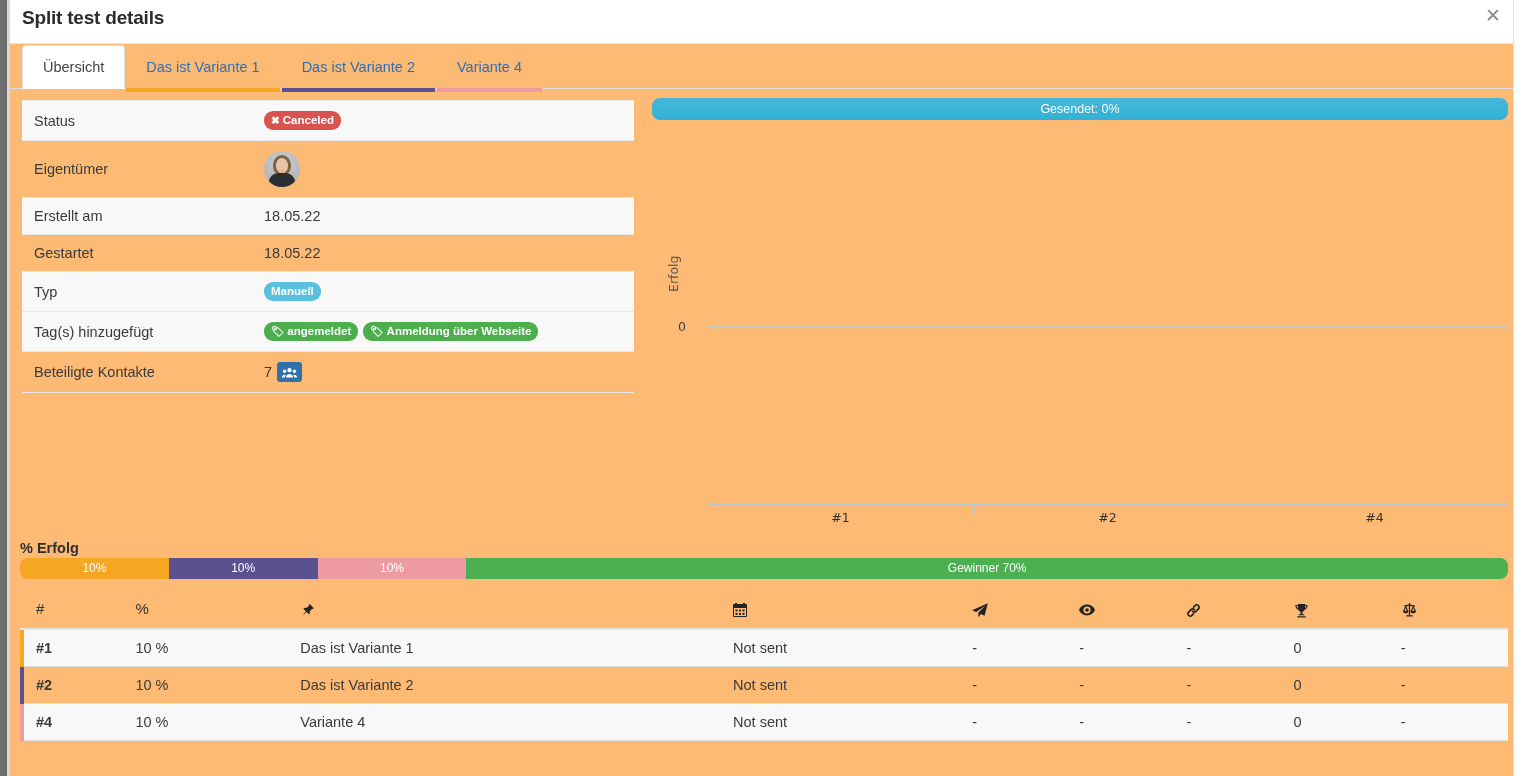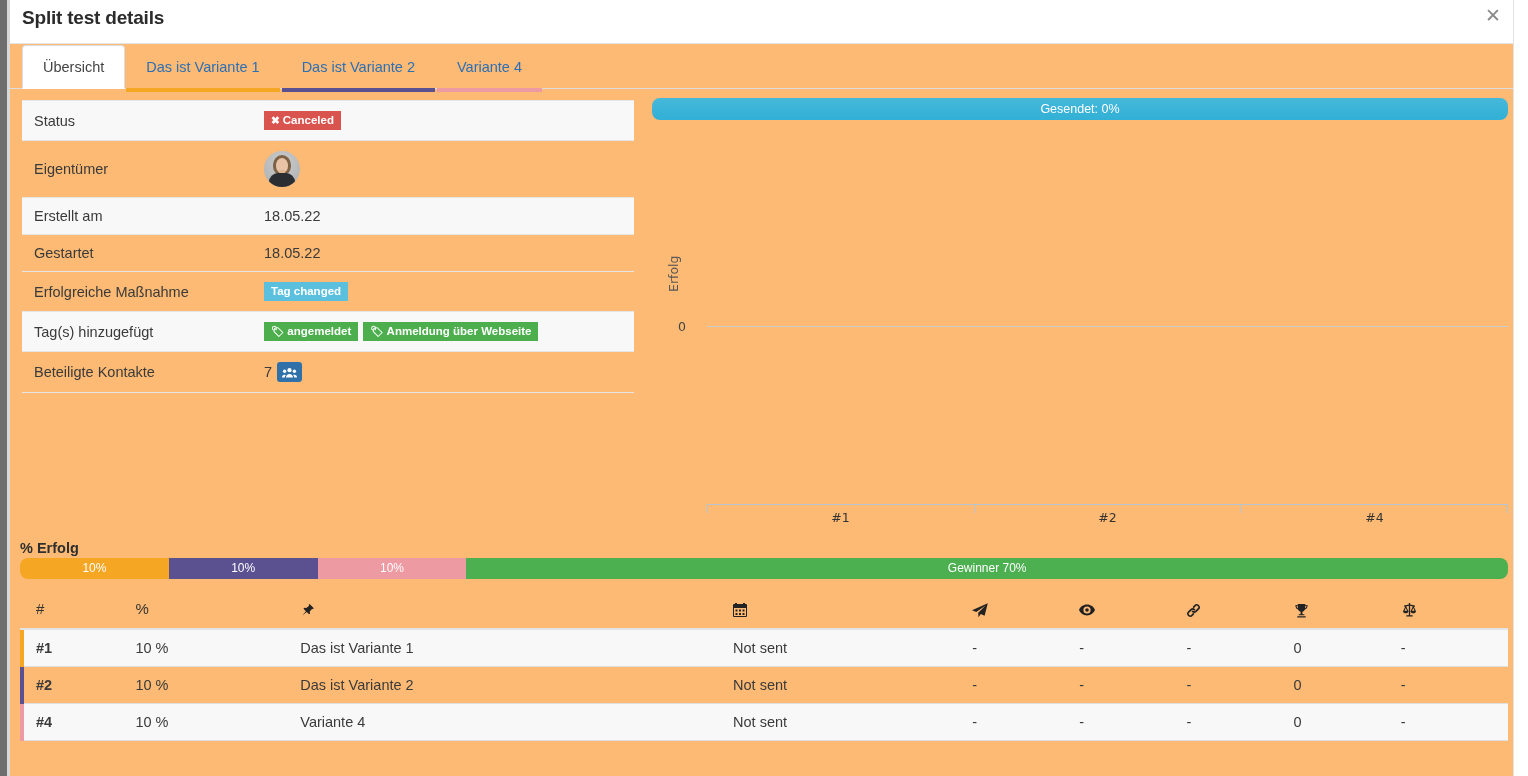--- a/index.html
+++ b/index.html
@@ -151,21 +151,21 @@
   table.detail-table td.label { width: 238px; padding-left: 12px; }
   table.detail-table td.value { padding-left: 4px; }
   tr.tall td { height: 55px; }
 
   
   .badge {
     display: inline-block;
     font-size: 11.5px;
     font-weight: bold;
     color: #ffffff;
-    border-radius: 0;
+    border-radius: 9px;
     padding: 3px 7px;
     line-height: 13px;
     vertical-align: middle;
     white-space: nowrap;
   }
   .badge-danger { background: #d9534f; }
   .badge-info   { background: #5bc0de; }
   .badge-success{ background: #4cae4c; margin-right: 5px; }
   .badge .tick  { margin-right: 3px; font-size: 10.5px; }
 
@@ -404,24 +404,24 @@
           </td>
         </tr>
         <tr class="striped">
           <td class="label">Erstellt am</td>
           <td class="value">18.05.22</td>
         </tr>
         <tr>
           <td class="label">Gestartet</td>
           <td class="value">18.05.22</td>
         </tr>
-        <tr>
-          <td class="label">Erfolgreiche Maßnahme</td>
+        <tr class="striped">
+          <td class="label">Typ</td>
           <td class="value">
-            <span class="badge badge-info">Tag changed</span>
+            <span class="badge badge-info">Manuell</span>
           </td>
         </tr>
         <tr class="striped">
           <td class="label">Tag(s) hinzugefügt</td>
           <td class="value">
             <span class="badge badge-success"><span class="tick">🏷</span><span>angemeldet</span></span><span class="badge badge-success"><span class="tick">🏷</span><span>Anmeldung über Webseite</span></span>
           </td>
         </tr>
         <tr>
           <td class="label">Beteiligte Kontakte</td>

